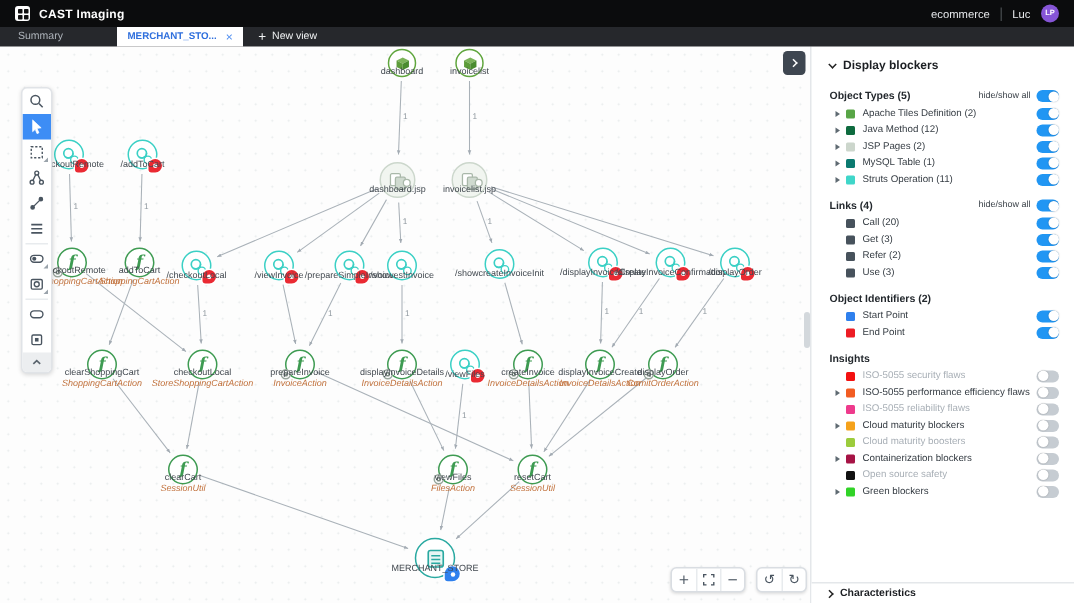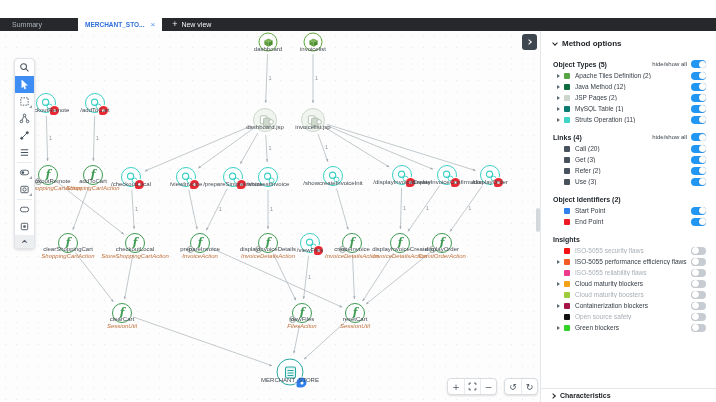--- a/index.html
+++ b/index.html
@@ -92,20 +92,35 @@
   .panel-footer { position:absolute; left:0; bottom:0; width:100%; height:14px; border-top:1px solid #e4e7ea; background:#fff; display:flex; align-items:center; gap:5px; padding-left:12px; }
   .panel-footer .chev { border-color:#222; }
   .panel-footer .f-title { font-size:7px; font-weight:bold; color:#1c1f23; }
   .etick { font-size:5.5px; fill:#8e979e; }
 </style>
 </head>
 <body>
 
 <div class="stage">
 
+  <div class="topbar">
+    <span class="cast-logo">
+        <i></i>
+        <i></i>
+        <i></i>
+        <i></i>
+      </span>
+    <span class="app-title">CAST Imaging</span>
+    <div class="topbar-right">
+      <span class="app-name">ecommerce</span>
+      <span class="top-divider"></span>
+      <span class="user-name">Luc</span>
+      <span class="avatar">LP</span>
+    </div>
+  </div>
 
   <div class="tabbar">
     <span class="tab-summary">Summary</span>
     <span class="tab-active">
       <span class="tab-label">MERCHANT_STO...</span>
       <span class="tab-close">×</span>
     </span>
     <span class="tab-new">
       <span class="plus">+</span>
       <span>New view</span>
@@ -585,21 +600,21 @@
         <span class="ctl">↺</span>
         <span class="ctl">↻</span>
       </div>
 
     </div>
   </div>
 
   <div class="panel">
     <div class="panel-header">
       <span class="chev down"></span>
-      <span class="panel-title">Method options</span>
+      <span class="panel-title">Display blockers</span>
     </div>
     <div id="sections">
         <div class="section">
           <div class="section-head">
             <span class="section-title">Object Types (5)</span>
             <span class="hsa">hide/show all</span>
             <span class="tgl on"></span>
           </div>
           <div class="prow">
             <span class="tri"></span>

